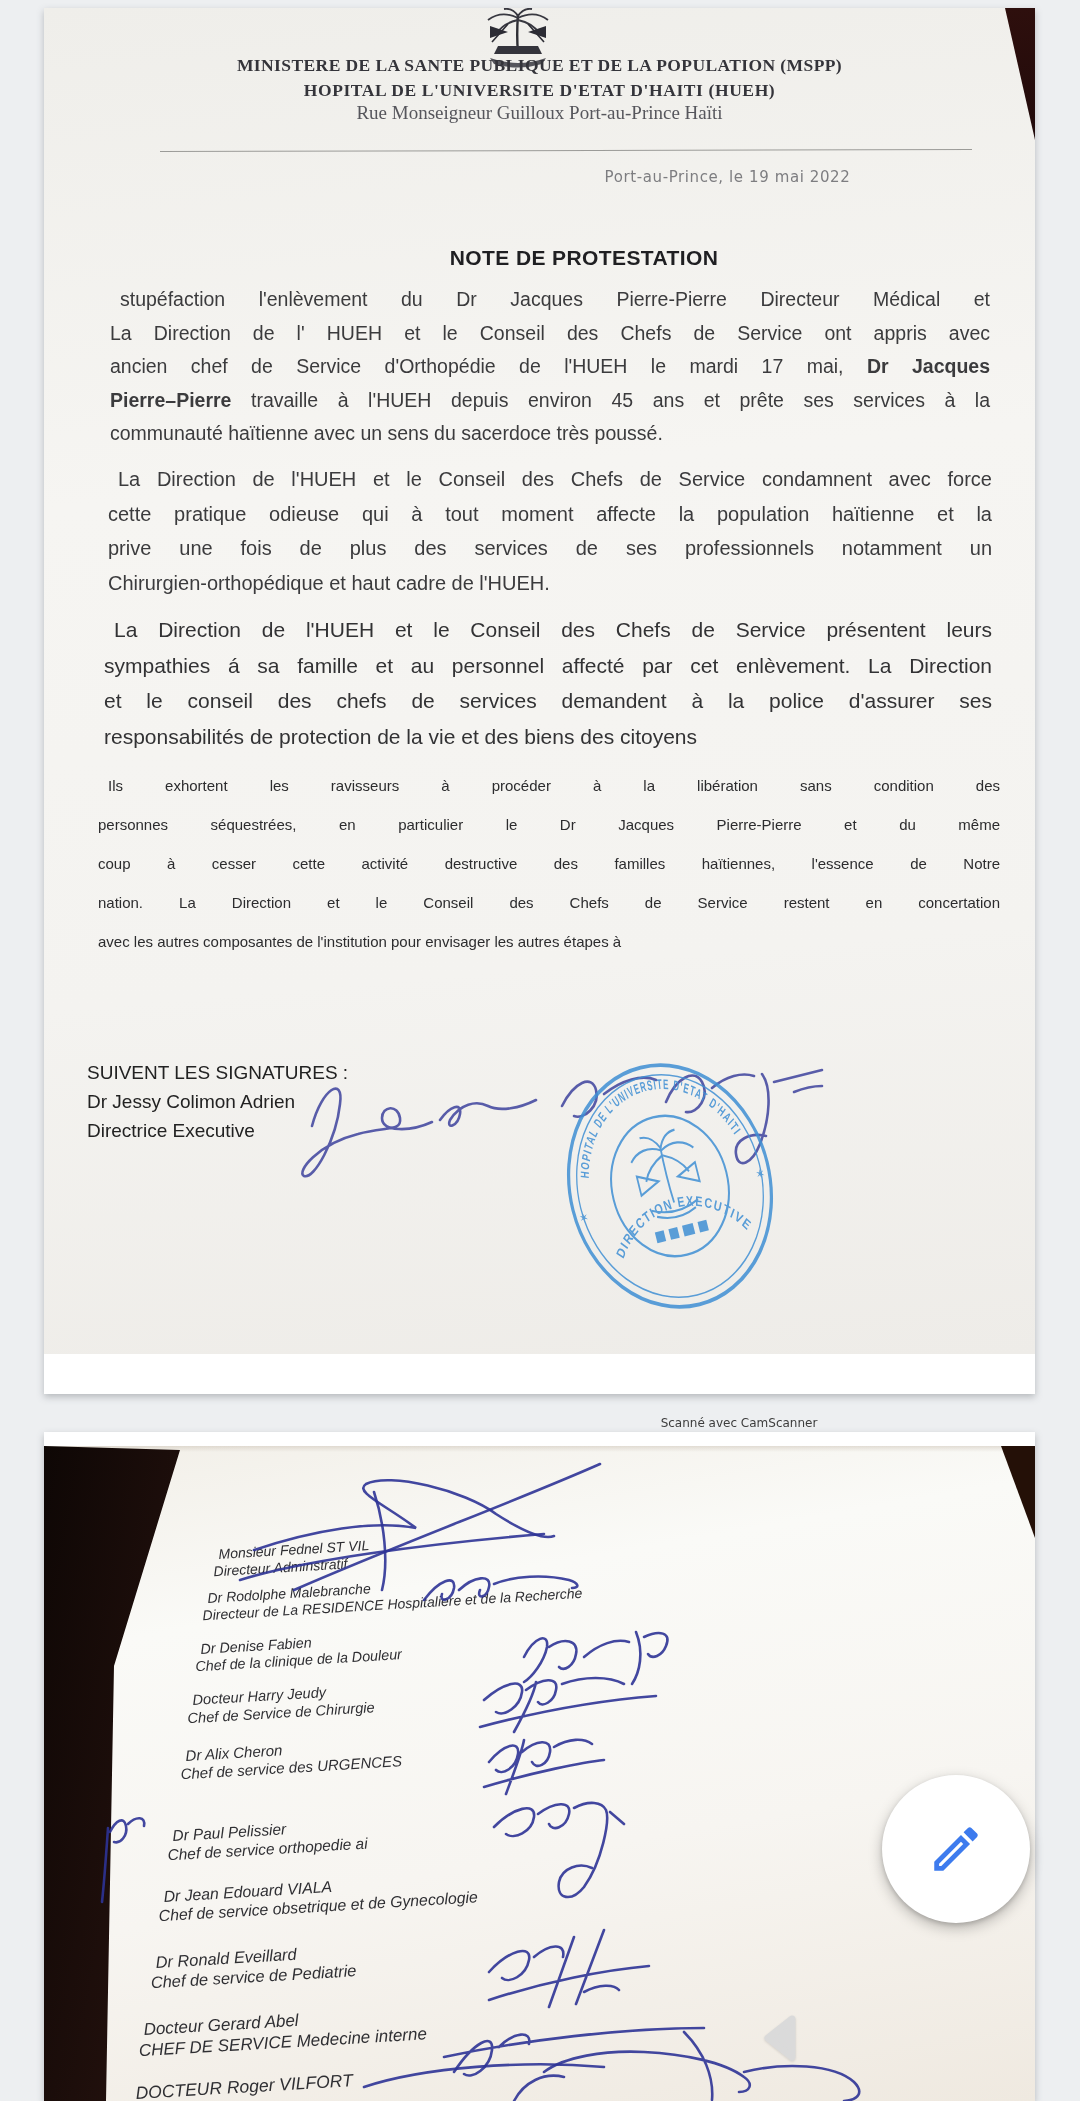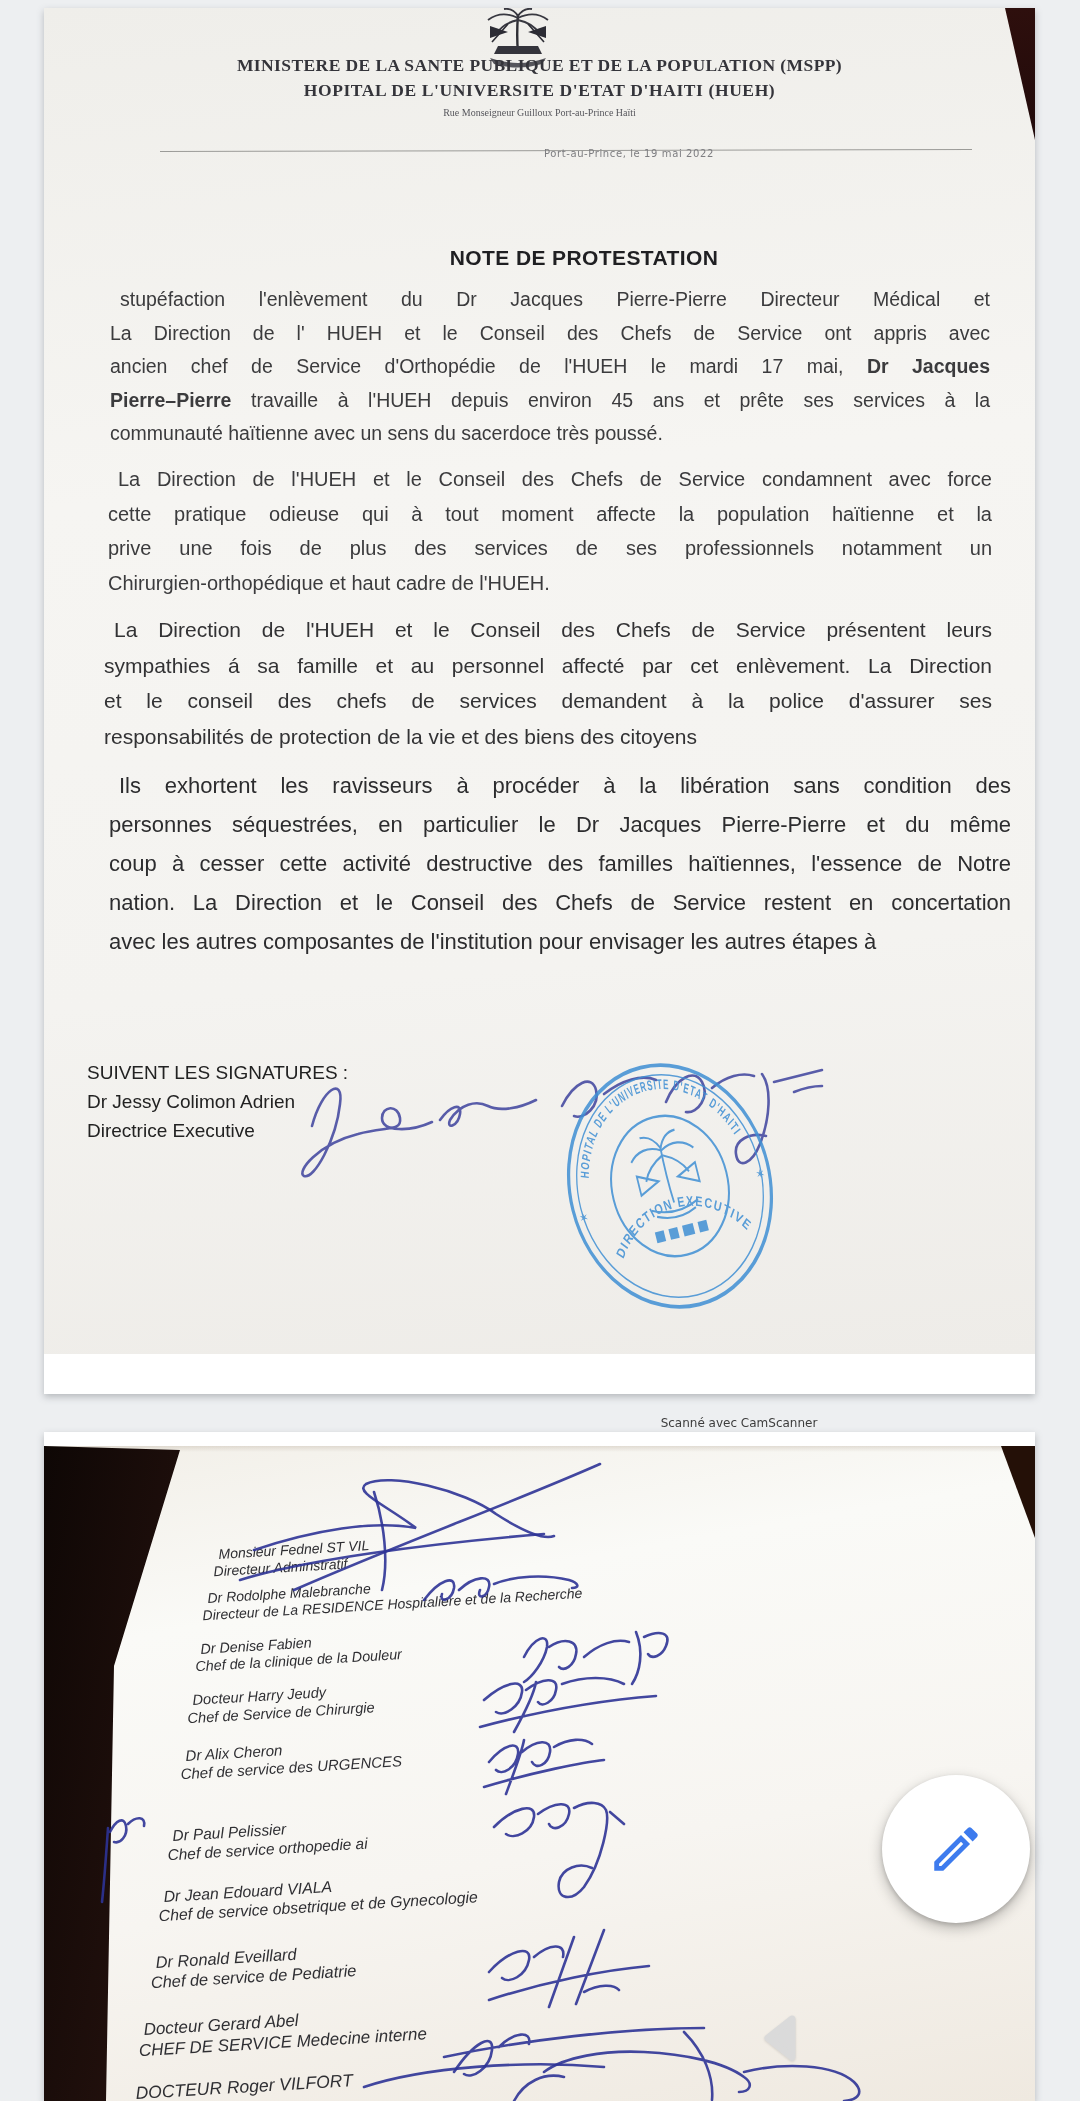--- a/index.html
+++ b/index.html
@@ -21,24 +21,24 @@
   .scan2{
     position:absolute;left:0;top:14px;width:991px;height:655px;overflow:hidden;
     background:linear-gradient(170deg,#f2efe8 0%,#fafaf7 25%,#f7f5f1 60%,#efe9e0 100%);
   }
   .abs{position:absolute;}
   
   .hdr{left:0;top:44px;width:991px;text-align:center;color:#34343a;
        font-family:"Liberation Serif",serif;font-weight:bold;}
   .hdr .l1{font-size:17.5px;letter-spacing:.4px;line-height:26px;}
   .hdr .l2{font-size:17.5px;letter-spacing:.6px;line-height:24px;}
-  .hdr .l3{font-size:10px;font-weight:normal;color:#56565c;line-height:22px;}
+  .hdr .l3{font-size:19px;font-weight:normal;color:#56565c;line-height:22px;}
   .rule{left:116px;top:142px;width:812px;height:0;border-top:1.5px solid #9b9b98;transform:rotate(-.15deg);}
-  .dateline{left:500px;top:140px;width:367px;text-align:left;
-            font-family:"DejaVu Sans",sans-serif;font-size:10px;color:#7d7d80;letter-spacing:.6px;}
+  .dateline{left:500px;top:160px;width:367px;text-align:center;
+            font-family:"DejaVu Sans",sans-serif;font-size:15px;color:#7d7d80;letter-spacing:.6px;}
   .title{left:100px;top:238px;width:880px;text-align:center;
          font-size:21px;font-weight:bold;color:#1f1f22;letter-spacing:.4px;}
   
   .para{color:#3b3b3d;}
   .para .line{text-align:justify;text-align-last:justify;}
   .para .line:first-child{text-indent:10px;}
   .para .line:last-child{text-align-last:left;}
   .plain .line{text-align:right;text-align-last:left;}
   .b{font-weight:bold;}
   
@@ -109,21 +109,21 @@
         <div class="line"><span>cette pratique odieuse  qui  à tout moment affecte la population haïtienne et la</span></div>
         <div class="line"><span>prive une fois de plus     des services de ses professionnels notamment un</span></div>
         <div class="line"><span>Chirurgien-orthopédique et  haut cadre de l'HUEH.</span></div>
       </div>
     <div class="abs para" style="left:60px;top:604px;width:888px;font-size:21px;line-height:35.5px;color:#323234">
         <div class="line"><span>La Direction de l'HUEH et le Conseil des Chefs de Service présentent leurs</span></div>
         <div class="line"><span>sympathies á sa famille et au personnel affecté par cet enlèvement. La Direction</span></div>
         <div class="line"><span>et le conseil des chefs de services demandent à la police d'assurer ses</span></div>
         <div class="line"><span>responsabilités de protection de la vie et des biens des citoyens</span></div>
       </div>
-    <div class="abs para" style="left:65px;top:758px;width:902px;font-size:22px;line-height:39px;color:#2c2c2e">
+    <div class="abs para" style="left:54px;top:758px;width:902px;font-size:15px;line-height:39px;color:#2c2c2e">
         <div class="line"><span>Ils exhortent les ravisseurs à procéder à la libération sans condition des</span></div>
         <div class="line"><span>personnes séquestrées, en particulier le Dr  Jacques Pierre-Pierre et du même</span></div>
         <div class="line"><span>coup à cesser cette activité destructive des familles haïtiennes, l'essence de Notre</span></div>
         <div class="line"><span>nation. La Direction et le Conseil des Chefs de Service restent en concertation</span></div>
         <div class="line"><span>avec les autres composantes de l'institution pour envisager les autres étapes à</span></div>
       </div>
 
     <div class="abs sigblock plain">
         <div class="line"><span>SUIVENT LES SIGNATURES :</span></div>
         <div class="line"><span>Dr Jessy Colimon Adrien</span></div>

